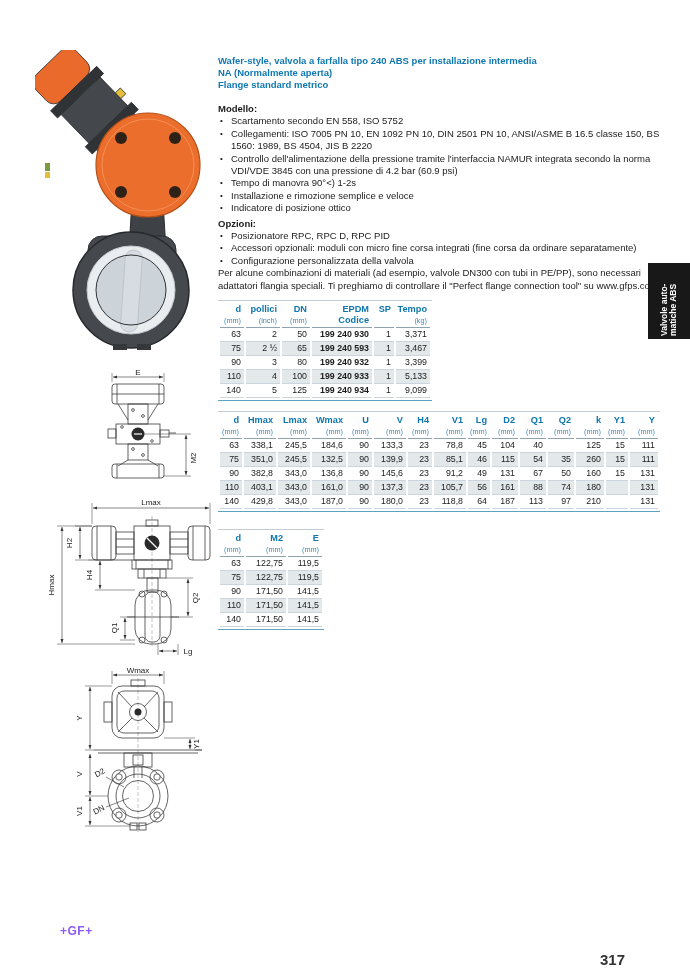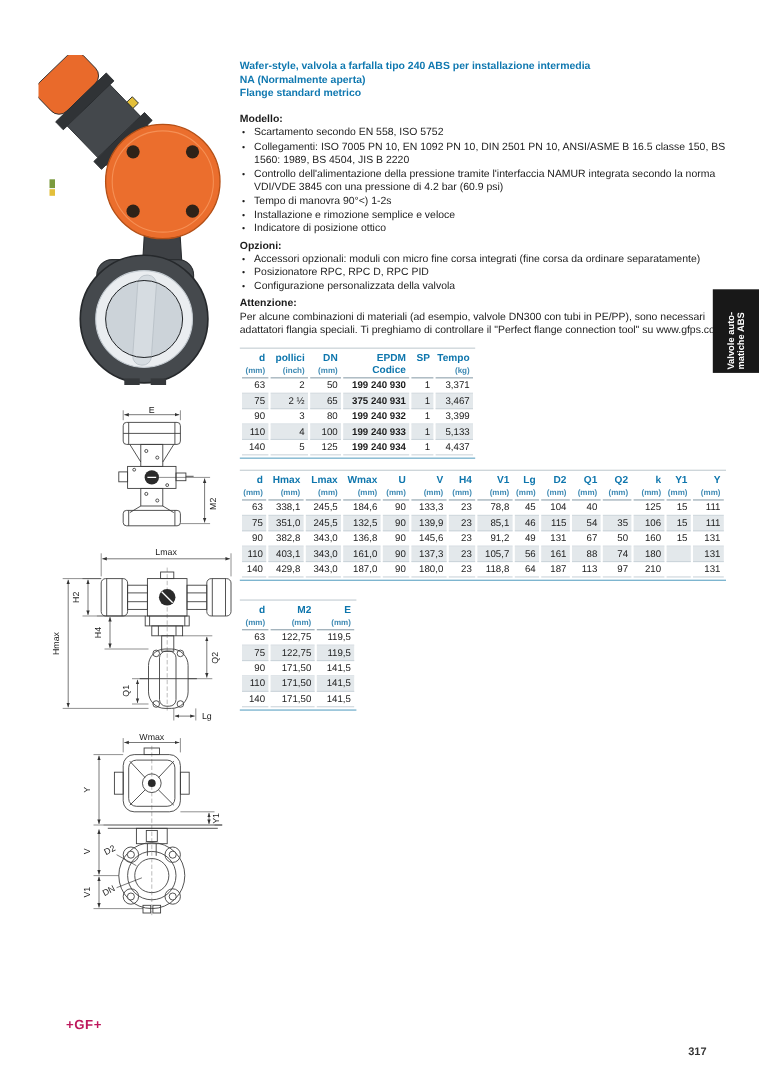--- a/index.html
+++ b/index.html
@@ -18,21 +18,21 @@
   p.note{margin:0;font-size:9.5px;line-height:12.4px;}
   
   .tbl-wrap{display:inline-block;border-top:1px solid #c2ccd2;border-bottom:1px solid #5ea3c4;
             padding:1px 0 2px 0;vertical-align:top;}
   #t1wrap{margin-top:8px;}
   #t2wrap{margin-top:10px;}
   #t3wrap{margin-top:17px;}
   table.tb{border-collapse:separate;border-spacing:2px 0;}
   table.tb th,table.tb td{text-align:right;padding:1px 3px 1px 0;white-space:nowrap;}
   table.tb th.lbl{color:#0e76ad;font-size:9.2px;font-weight:bold;vertical-align:bottom;line-height:10px;padding-top:2px;}
-  table.tb th.unit{color:#3d89b3;font-size:7.3px;font-weight:bold;line-height:9px;
+  table.tb th.unit{color:#3d89b3;font-size:7.3px;font-weight:normal;line-height:9px;
                    border-bottom:1px solid #8fa2ad;padding-bottom:2px;}
   table.tb th.unit-strong{color:#0e76ad;font-size:9.2px;font-weight:bold;margin-top:47px;}
   table.tb td{font-size:8.8px;line-height:11px;border-bottom:1px solid #ccd5db;color:#1b1b1b;}
   table.tb tbody tr:nth-child(even) td{background:#e3e8eb;}
   #t1 td:nth-child(4){font-weight:bold;}
   
   .tab{position:absolute;left:648px;top:263px;width:42px;height:76px;background:#181818;}
   .tab-inner{position:absolute;width:76px;height:42px;left:-17px;top:17px;
              transform:rotate(-90deg);display:flex;flex-direction:column;justify-content:center;
              padding-left:3px;box-sizing:border-box;}
@@ -42,23 +42,23 @@
   .d1{position:absolute;left:86px;top:368px;}
   .d2{position:absolute;left:30px;top:488px;}
   .d3{position:absolute;left:38px;top:666px;}
   
   svg .ol{stroke:#3c3c3c;stroke-width:0.8;fill:none;}
   svg .dim{stroke:#333;stroke-width:0.6;fill:none;}
   svg .ext{stroke:#333;stroke-width:0.5;fill:none;}
   svg .axis{stroke:#666;stroke-width:0.4;fill:none;stroke-dasharray:4 2;}
   svg text.dl{font-family:"Liberation Sans",sans-serif;font-size:8px;fill:#1a1a1a;}
   
-  .brand{position:absolute;left:60px;top:924px;font-weight:bold;font-size:12px;color:#be185d;letter-spacing:0.5px;}
-  .pageno{position:absolute;left:600px;top:951px;width:68px;text-align:center;
-          font-size:10px;font-weight:bold;color:#333;}
+  .brand{position:absolute;left:60px;top:924px;font-weight:bold;font-size:12px;color:#8b5cf6;letter-spacing:0.5px;}
+  .pageno{position:absolute;left:600px;top:951px;width:68px;text-align:left;
+          font-size:15px;font-weight:bold;color:#333;}
 </style>
 </head>
 <body>
 
 <div class="page">
 
   <svg class="photo" viewBox="0 0 180 300" aria-hidden="true">
 
     <polygon points="97,150 128,152 131,200 94,200" fill="#3e4145" stroke="#2b2e31" stroke-width="1"></polygon>
     <rect x="53" y="186" width="88" height="36" rx="14" fill="#464a4e" stroke="#2b2e31" stroke-width="1"></rect>
@@ -106,26 +106,25 @@
       <li>Scartamento secondo EN 558, ISO 5752</li>
       <li>Collegamenti: ISO 7005 PN 10, EN 1092 PN 10, DIN 2501 PN 10, ANSI/ASME B 16.5 classe 150, BS 1560: 1989, BS 4504, JIS B 2220</li>
       <li>Controllo dell'alimentazione della pressione tramite l'interfaccia NAMUR integrata secondo la norma VDI/VDE 3845 con una pressione di 4.2 bar (60.9 psi)</li>
       <li>Tempo di manovra 90°&lt;) 1-2s</li>
       <li>Installazione e rimozione semplice e veloce</li>
       <li>Indicatore di posizione ottico</li>
     </ul>
 
     <div class="sec-label small-gap">Opzioni:</div>
     <ul class="bullets">
+      <li>Posizionatore RPC, RPC D, RPC PID</li>
       <li>Accessori opzionali: moduli con micro fine corsa integrati (fine corsa da ordinare separatamente)</li>
-      <li>Posizionatore RPC, RPC D, RPC PID</li>
       <li>Configurazione personalizzata della valvola</li>
     </ul>
 
-    <div class="sec-label small-gap">Attenzione:</div>
     <p class="note">Per alcune combinazioni di materiali (ad esempio, valvole DN300 con tubi in PE/PP), sono necessari adattatori flangia speciali. Ti preghiamo di controllare il "Perfect flange connection tool" su www.gfps.com.</p>
 
     
     <div class="tbl-wrap" id="t1wrap">
       <table class="tb" id="t1">
         <colgroup>
             <col style="width:24px">
             <col style="width:34px">
             <col style="width:28px">
             <col style="width:60px">
@@ -156,21 +155,21 @@
               <td>2</td>
               <td>50</td>
               <td>199 240 930</td>
               <td>1</td>
               <td>3,371</td>
             </tr>
             <tr>
               <td>75</td>
               <td>2 ½</td>
               <td>65</td>
-              <td>375 240 931</td>
+              <td>199 240 593</td>
               <td>1</td>
               <td>3,467</td>
             </tr>
             <tr>
               <td>90</td>
               <td>3</td>
               <td>80</td>
               <td>199 240 932</td>
               <td>1</td>
               <td>3,399</td>
@@ -182,21 +181,21 @@
               <td>199 240 933</td>
               <td>1</td>
               <td>5,133</td>
             </tr>
             <tr>
               <td>140</td>
               <td>5</td>
               <td>125</td>
               <td>199 240 934</td>
               <td>1</td>
-              <td>4,437</td>
+              <td>9,099</td>
             </tr>
           </tbody>
       </table>
     </div>
     <br>
     
     <div class="tbl-wrap" id="t2wrap">
       <table class="tb" id="t2">
         <colgroup>
             <col style="width:22px">
@@ -275,21 +274,21 @@
               <td>245,5</td>
               <td>132,5</td>
               <td>90</td>
               <td>139,9</td>
               <td>23</td>
               <td>85,1</td>
               <td>46</td>
               <td>115</td>
               <td>54</td>
               <td>35</td>
-              <td>106</td>
+              <td>260</td>
               <td>15</td>
               <td>111</td>
             </tr>
             <tr>
               <td>90</td>
               <td>382,8</td>
               <td>343,0</td>
               <td>136,8</td>
               <td>90</td>
               <td>145,6</td>

